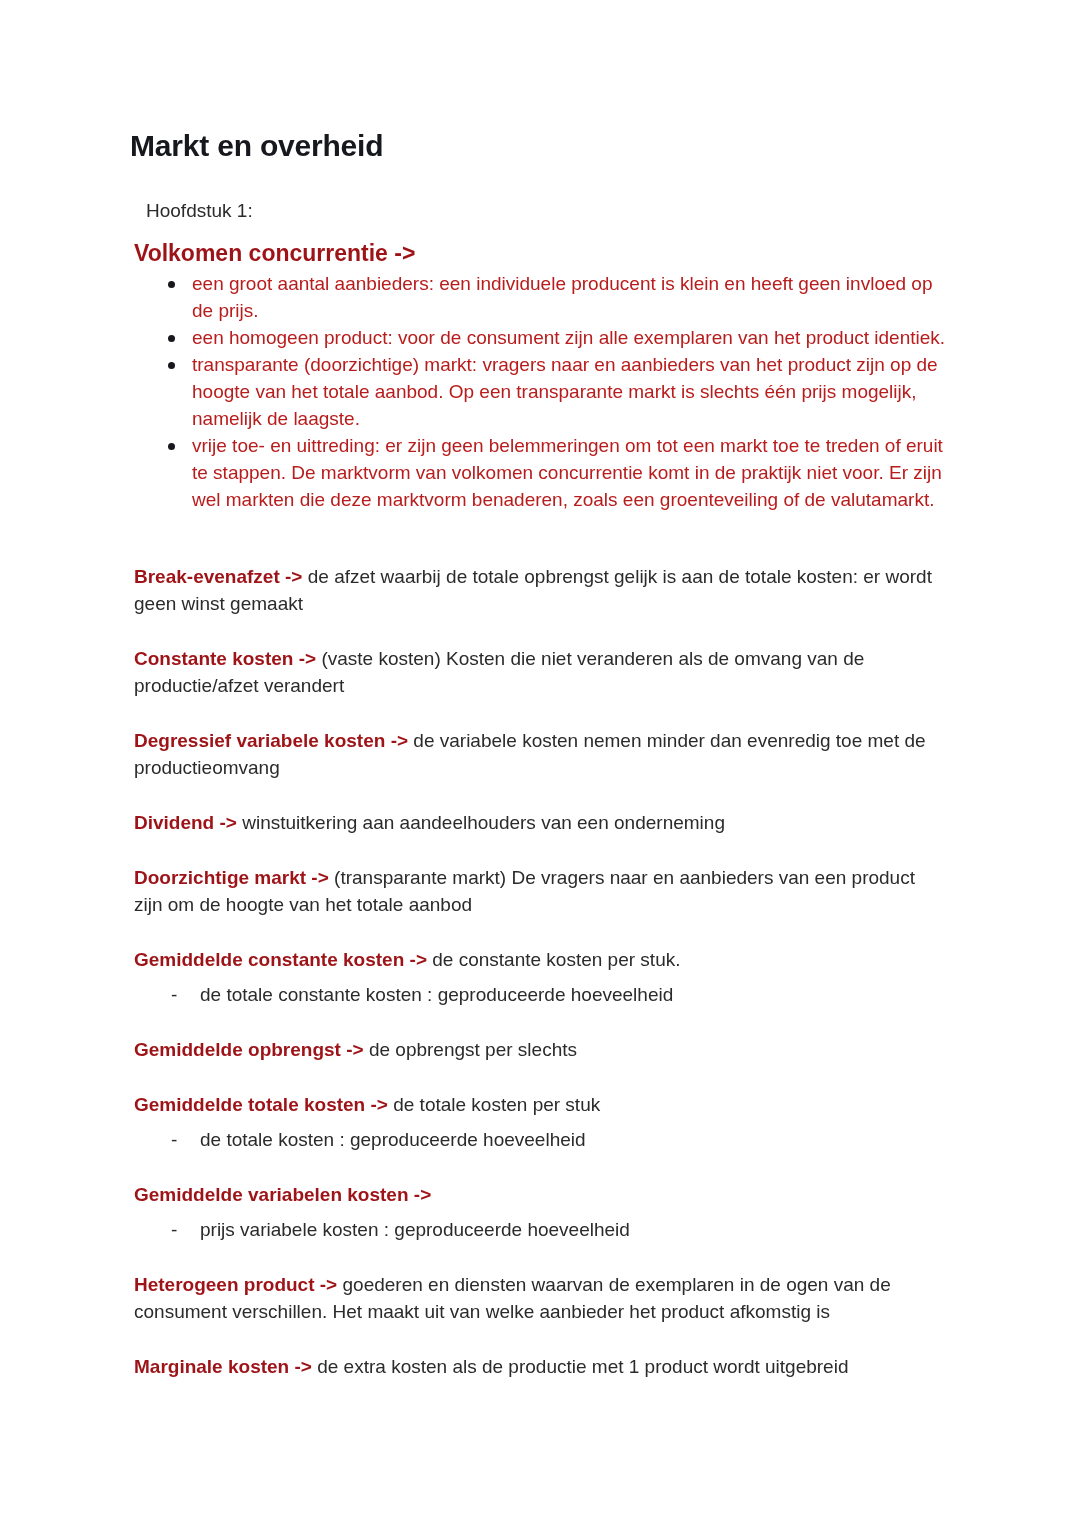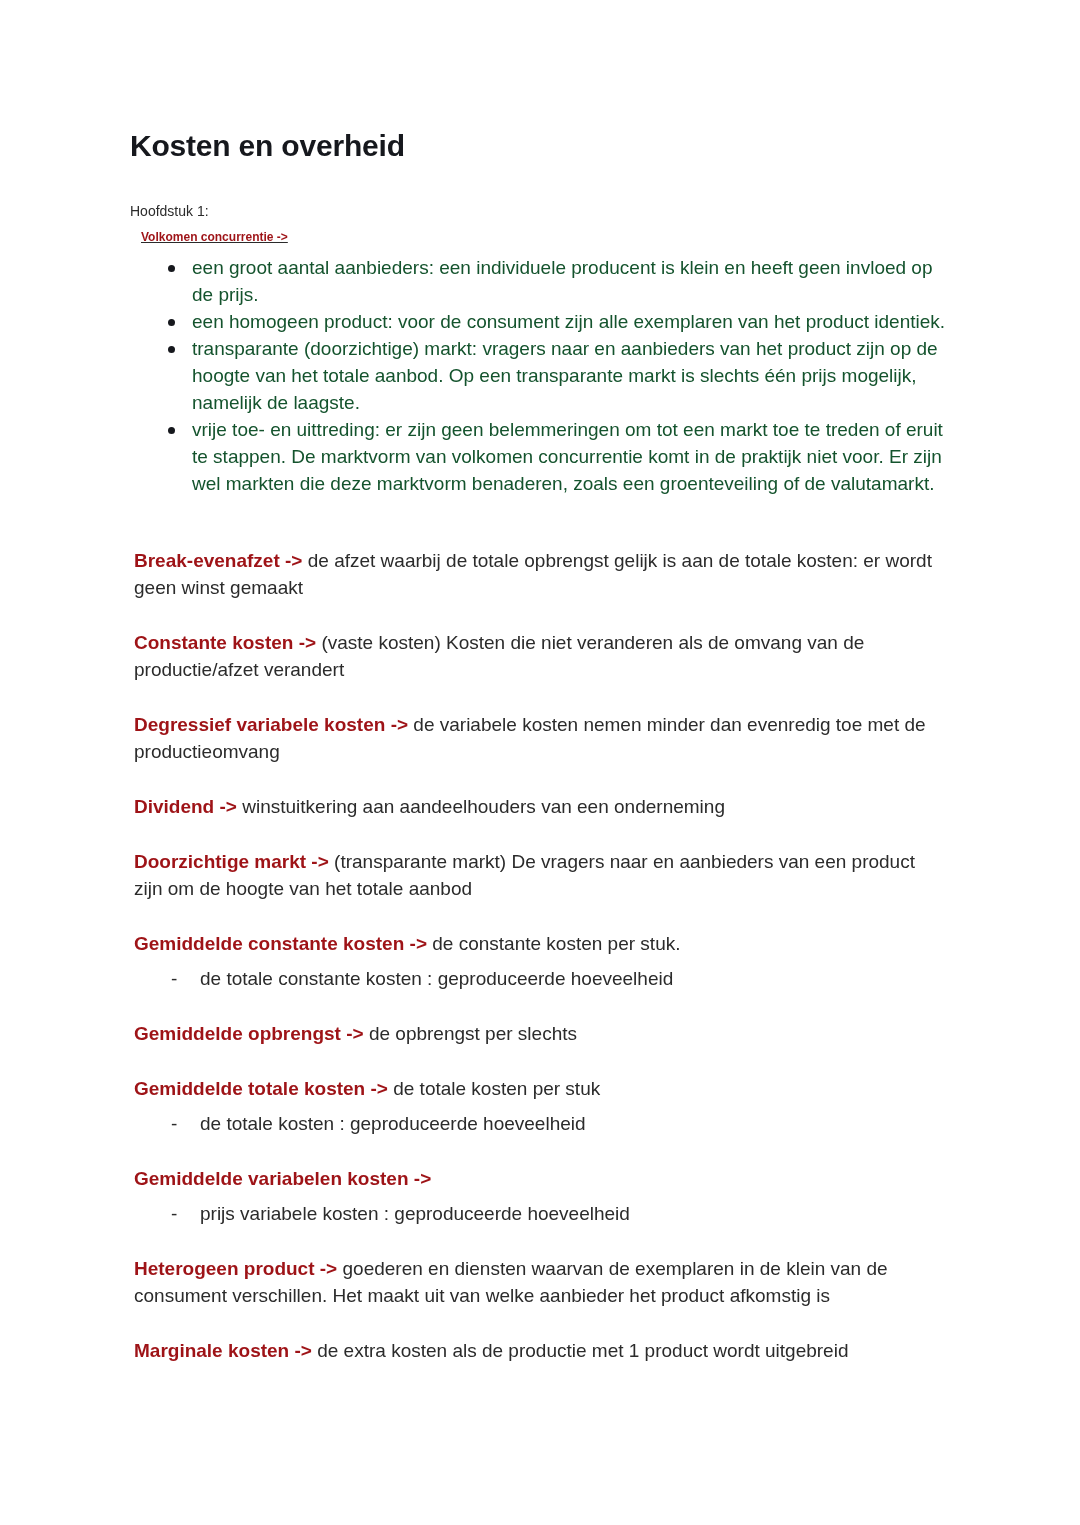--- a/index.html
+++ b/index.html
@@ -28,48 +28,47 @@
   .doc-title {
     font-size: 30px;
     font-weight: 700;
     color: #16181d;
     letter-spacing: -0.2px;
     line-height: 36px;
     margin: 0 0 34px 0;
   }
 
   .chapter-line {
-    font-size: 14px;
+    font-size: 19px;
     line-height: 26px;
     color: #2b2b2b;
-    margin: 0;
+    margin: 16px;
   }
 
   .term-red {
     color: #9e1317;
     font-weight: 700;
   }
 
   .chapter-head {
-    font-size: 12px;
+    font-size: 23px;
     line-height: 26px;
-    margin: 0 0 4px 11px;
-    text-decoration: underline;
+    margin: 0 0 4px 4px;
   }
 
   ul.bullets {
     list-style: none;
     margin: 0 0 0 0;
     padding: 0;
   }
   ul.bullets > li {
     position: relative;
     font-size: 19px;
     line-height: 27px;
-    color: #14532d;
+    color: #b91c1c;
     padding-left: 62px;
     margin: 0 0 0 0;
   }
   ul.bullets > li::before {
     content: "";
     position: absolute;
     left: 38px;
     top: 11px;
     width: 7px;
     height: 7px;
@@ -115,21 +114,21 @@
     color: #2b2b2b;
   }
 
   .spacer-bullets { height: 18px; }
 </style>
 </head>
 <body>
 
 <div class="page">
 
-  <h1 class="doc-title">Kosten en overheid</h1>
+  <h1 class="doc-title">Markt en overheid</h1>
 
   <p class="chapter-line">Hoofdstuk 1:</p>
 
   <p class="chapter-head">
     <span class="term-red">Volkomen concurrentie -&gt;</span>
   </p>
 
   <ul class="bullets" id="bullet-list">
       <li><span>een groot aantal aanbieders: een individuele producent is klein en heeft geen invloed op de prijs.</span></li>
       <li><span>een homogeen product: voor de consument zijn alle exemplaren van het product identiek.</span></li>
@@ -170,20 +169,20 @@
           <li>de totale kosten : geproduceerde hoeveelheid</li>
         </ul>
       </div>
       <div class="def-block">
         <p class="def-text"><span class="term-red">Gemiddelde variabelen kosten -&gt;</span></p>
         <ul class="dashes">
           <li>prijs variabele kosten : geproduceerde hoeveelheid</li>
         </ul>
       </div>
       <div class="def-block">
-        <p class="def-text"><span class="term-red">Heterogeen product -&gt;</span><span> goederen en diensten waarvan de exemplaren in de klein van de consument verschillen. Het maakt uit van welke aanbieder het product afkomstig is</span></p>
+        <p class="def-text"><span class="term-red">Heterogeen product -&gt;</span><span> goederen en diensten waarvan de exemplaren in de ogen van de consument verschillen. Het maakt uit van welke aanbieder het product afkomstig is</span></p>
       </div>
       <div class="def-block">
         <p class="def-text"><span class="term-red">Marginale kosten -&gt;</span><span> de extra kosten als de productie met 1 product wordt uitgebreid</span></p>
       </div>
     </div>
 
 </div>
 
 </body></html>

